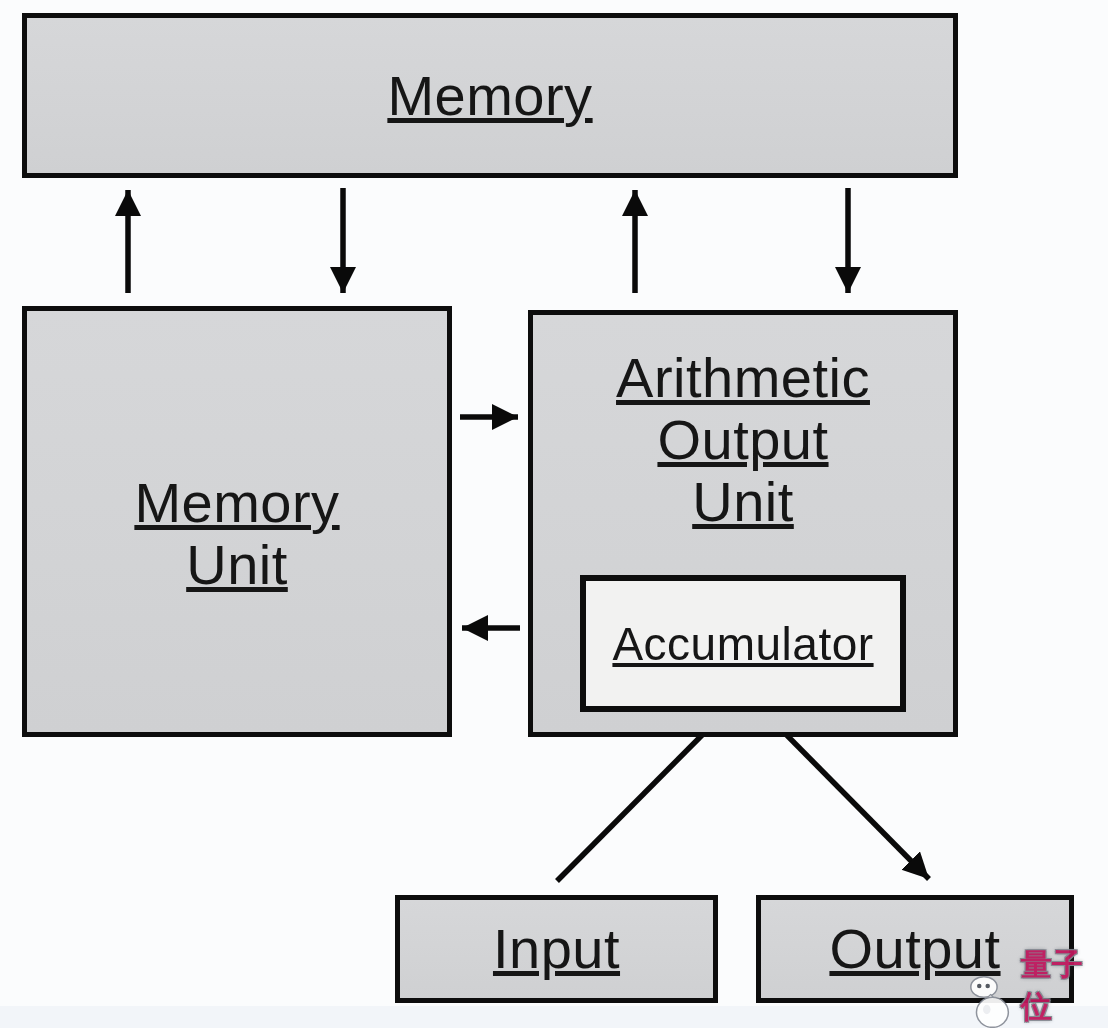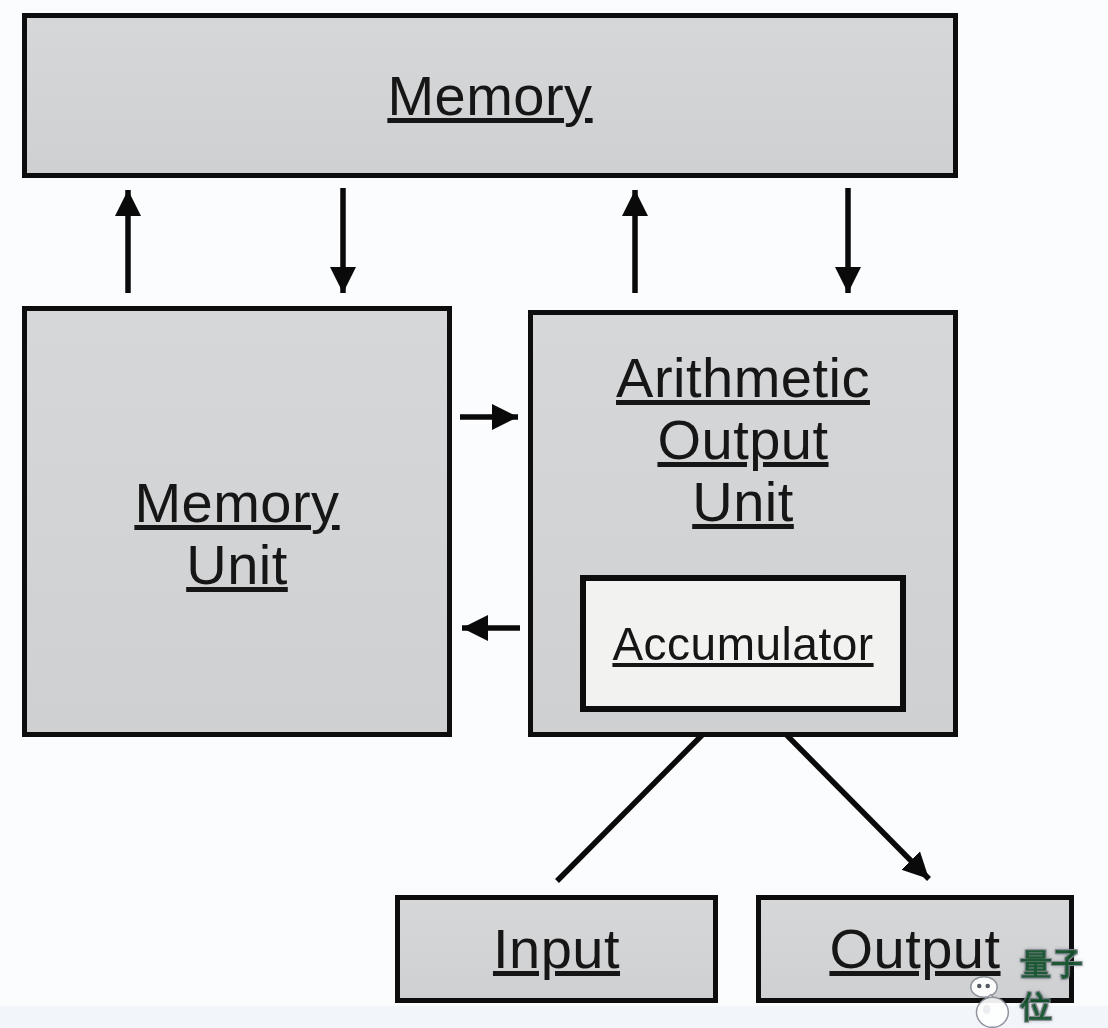--- a/index.html
+++ b/index.html
@@ -62,21 +62,21 @@
   .watermark {
     position: absolute;
     left: 968px; top: 944px;
     display: flex;
     align-items: flex-end;
     z-index: 5;
   }
   .watermark-text {
     font-size: 31px;
     font-weight: bold;
-    color: #14532d;
+    color: #be185d;
     margin-left: 2px;
     margin-bottom: 4px;
     text-shadow:
       1px 1px 0 #83878f, -1px -1px 0 #83878f,
       1px -1px 0 #83878f, -1px 1px 0 #83878f,
       0 0 4px rgba(70,75,85,0.65);
     opacity: 0.95;
   }
 </style>
 </head>

